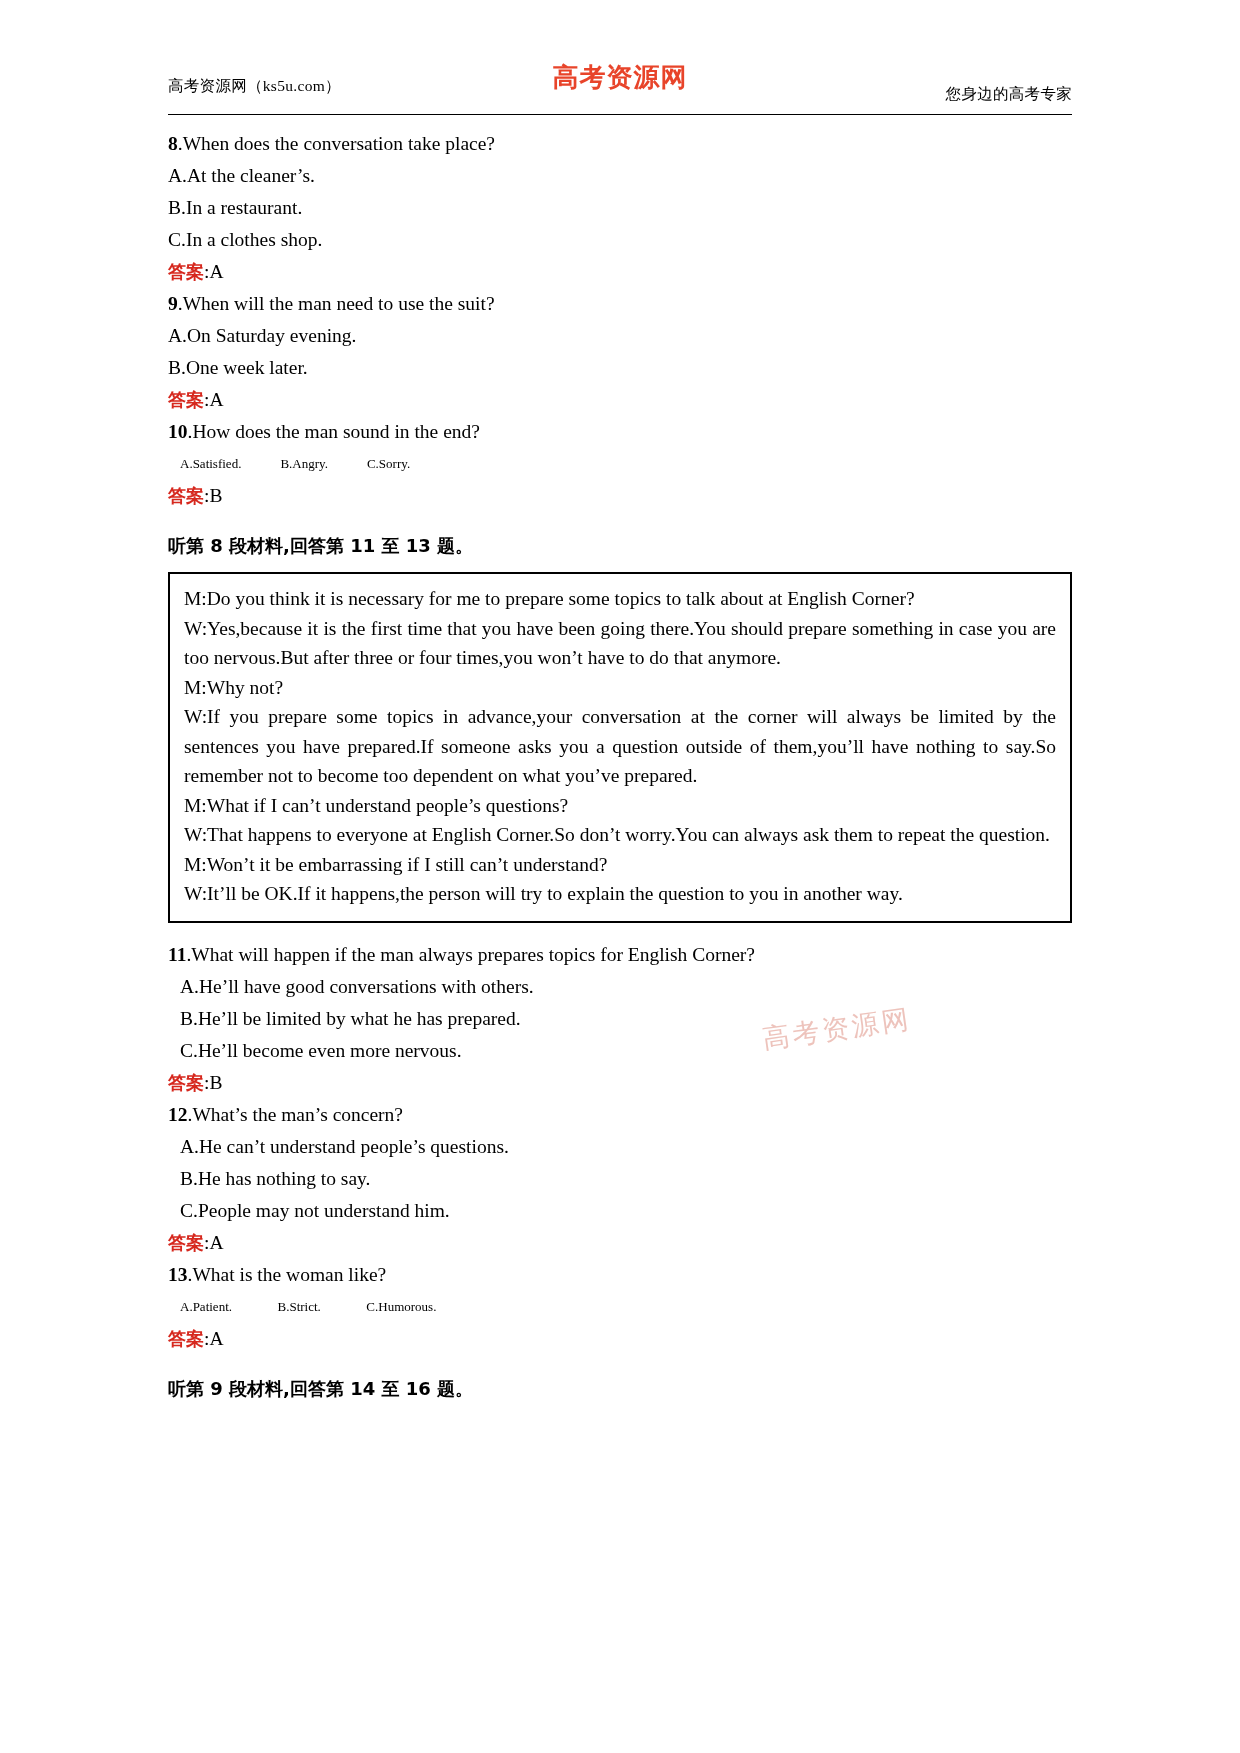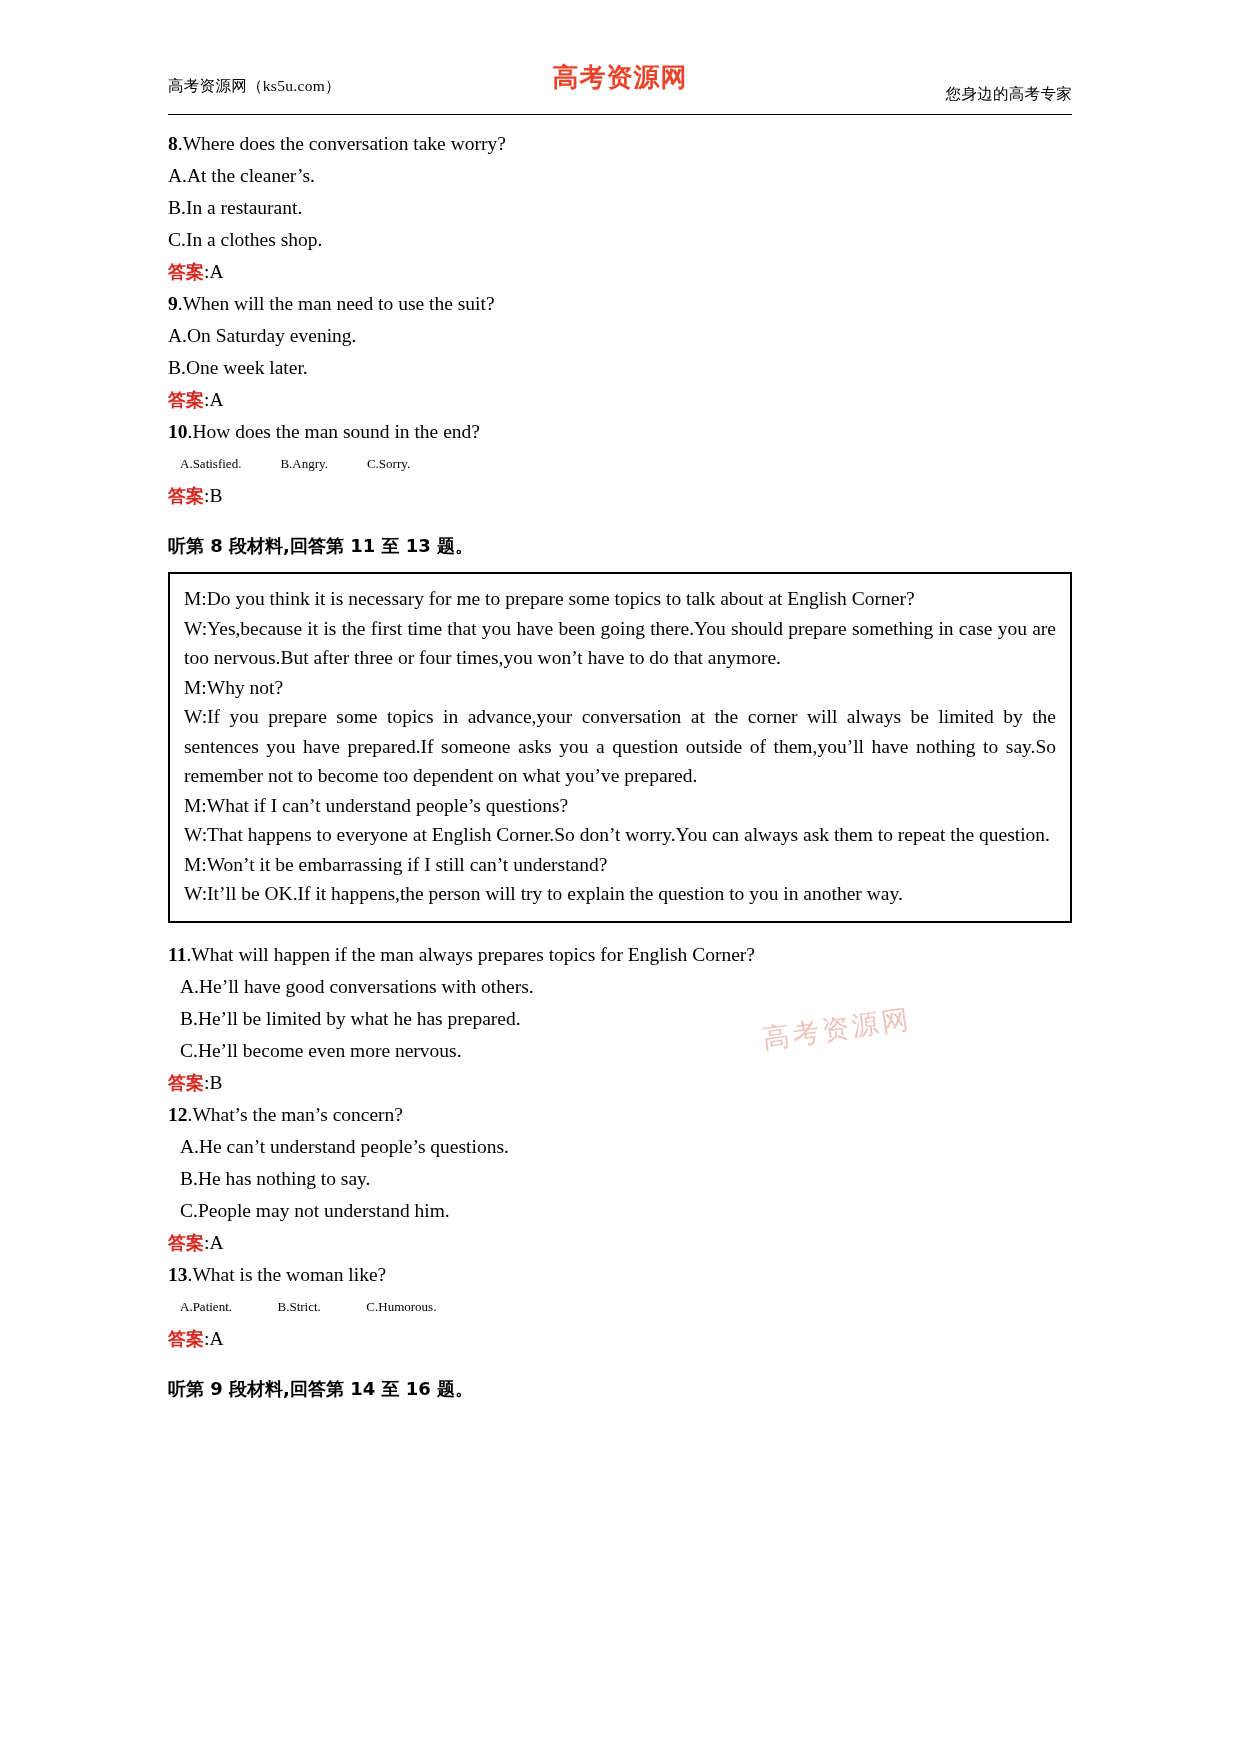--- a/index.html
+++ b/index.html
@@ -181,21 +181,21 @@
 
     <div class="header">
       <div class="header-left">高考资源网（ks5u.com）</div>
       <div class="header-logo">高考资源网</div>
       <div class="header-right">您身边的高考专家</div>
     </div>
 
     <div class="body-area">
 
       <div class="line">
-        <span class="q-num">8</span><span>.Where does the conversation take worry?</span>
+        <span class="q-num">8</span><span>.When does the conversation take place?</span>
       </div>
       <div class="line">A.At the cleaner’s.</div>
       <div class="line">B.In a restaurant.</div>
       <div class="line">C.In a clothes shop.</div>
       <div class="ans">
         <span class="label">答案</span><span>:A</span>
       </div>
 
       <div class="line">
         <span class="q-num">9</span><span>.When will the man need to use the suit?</span>

